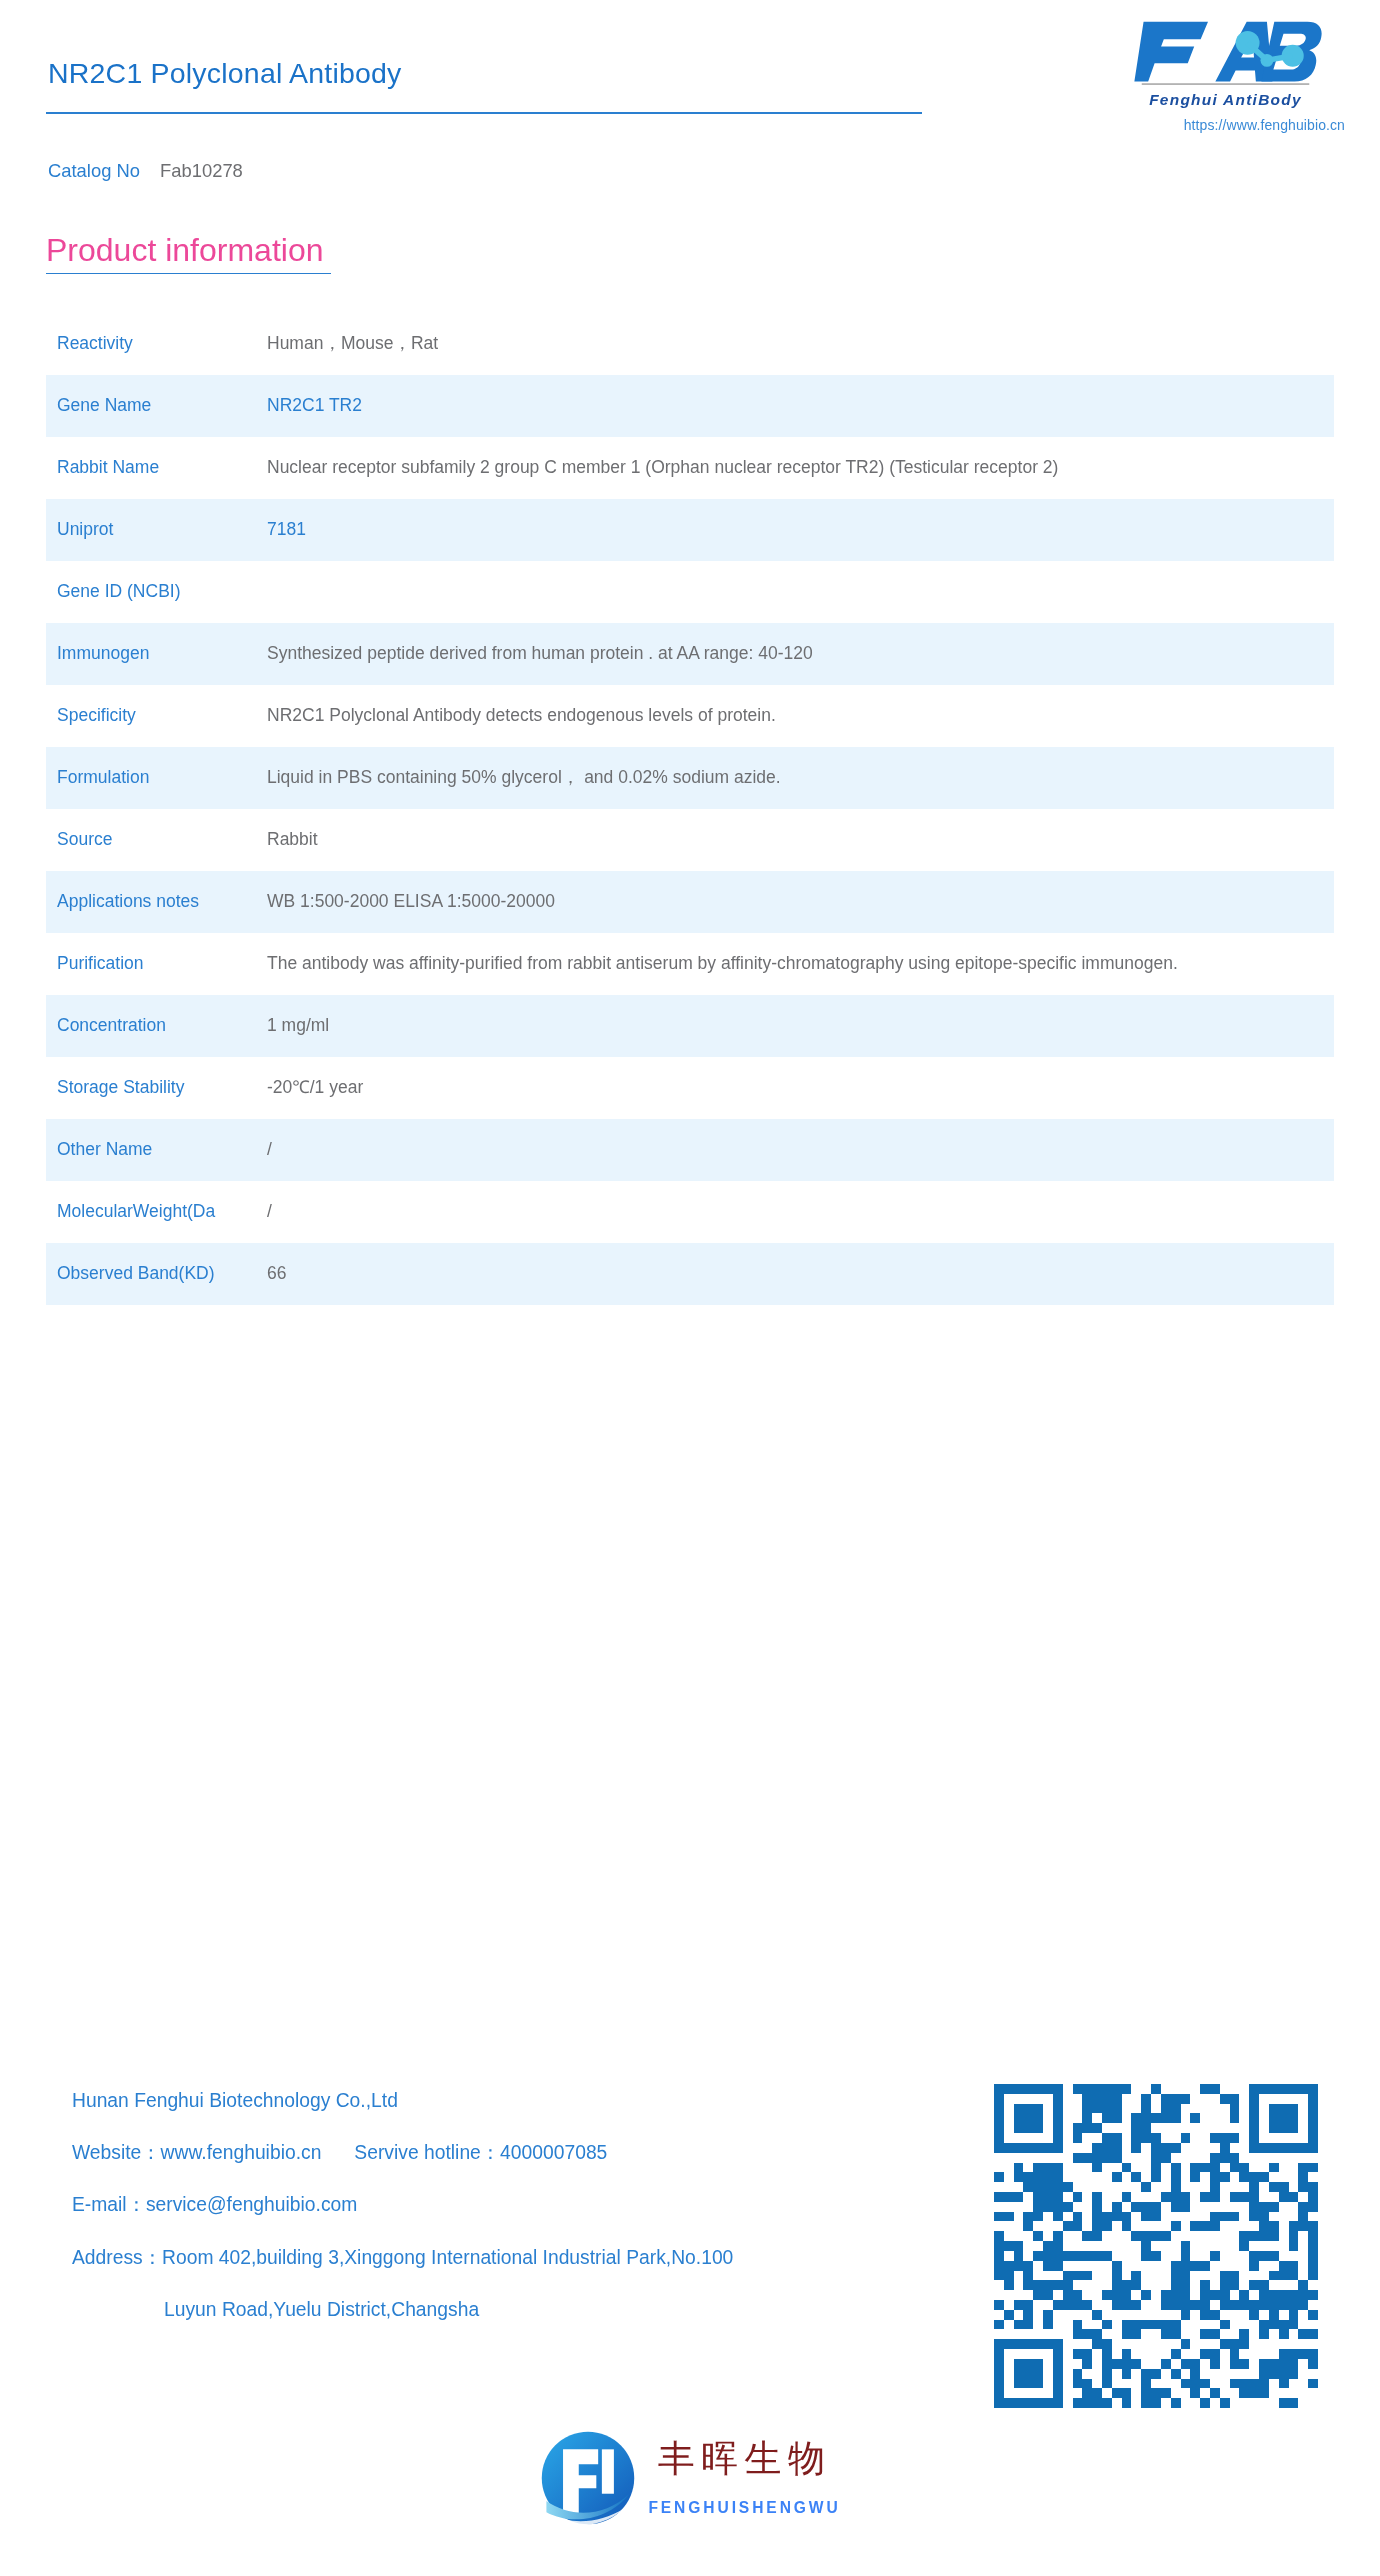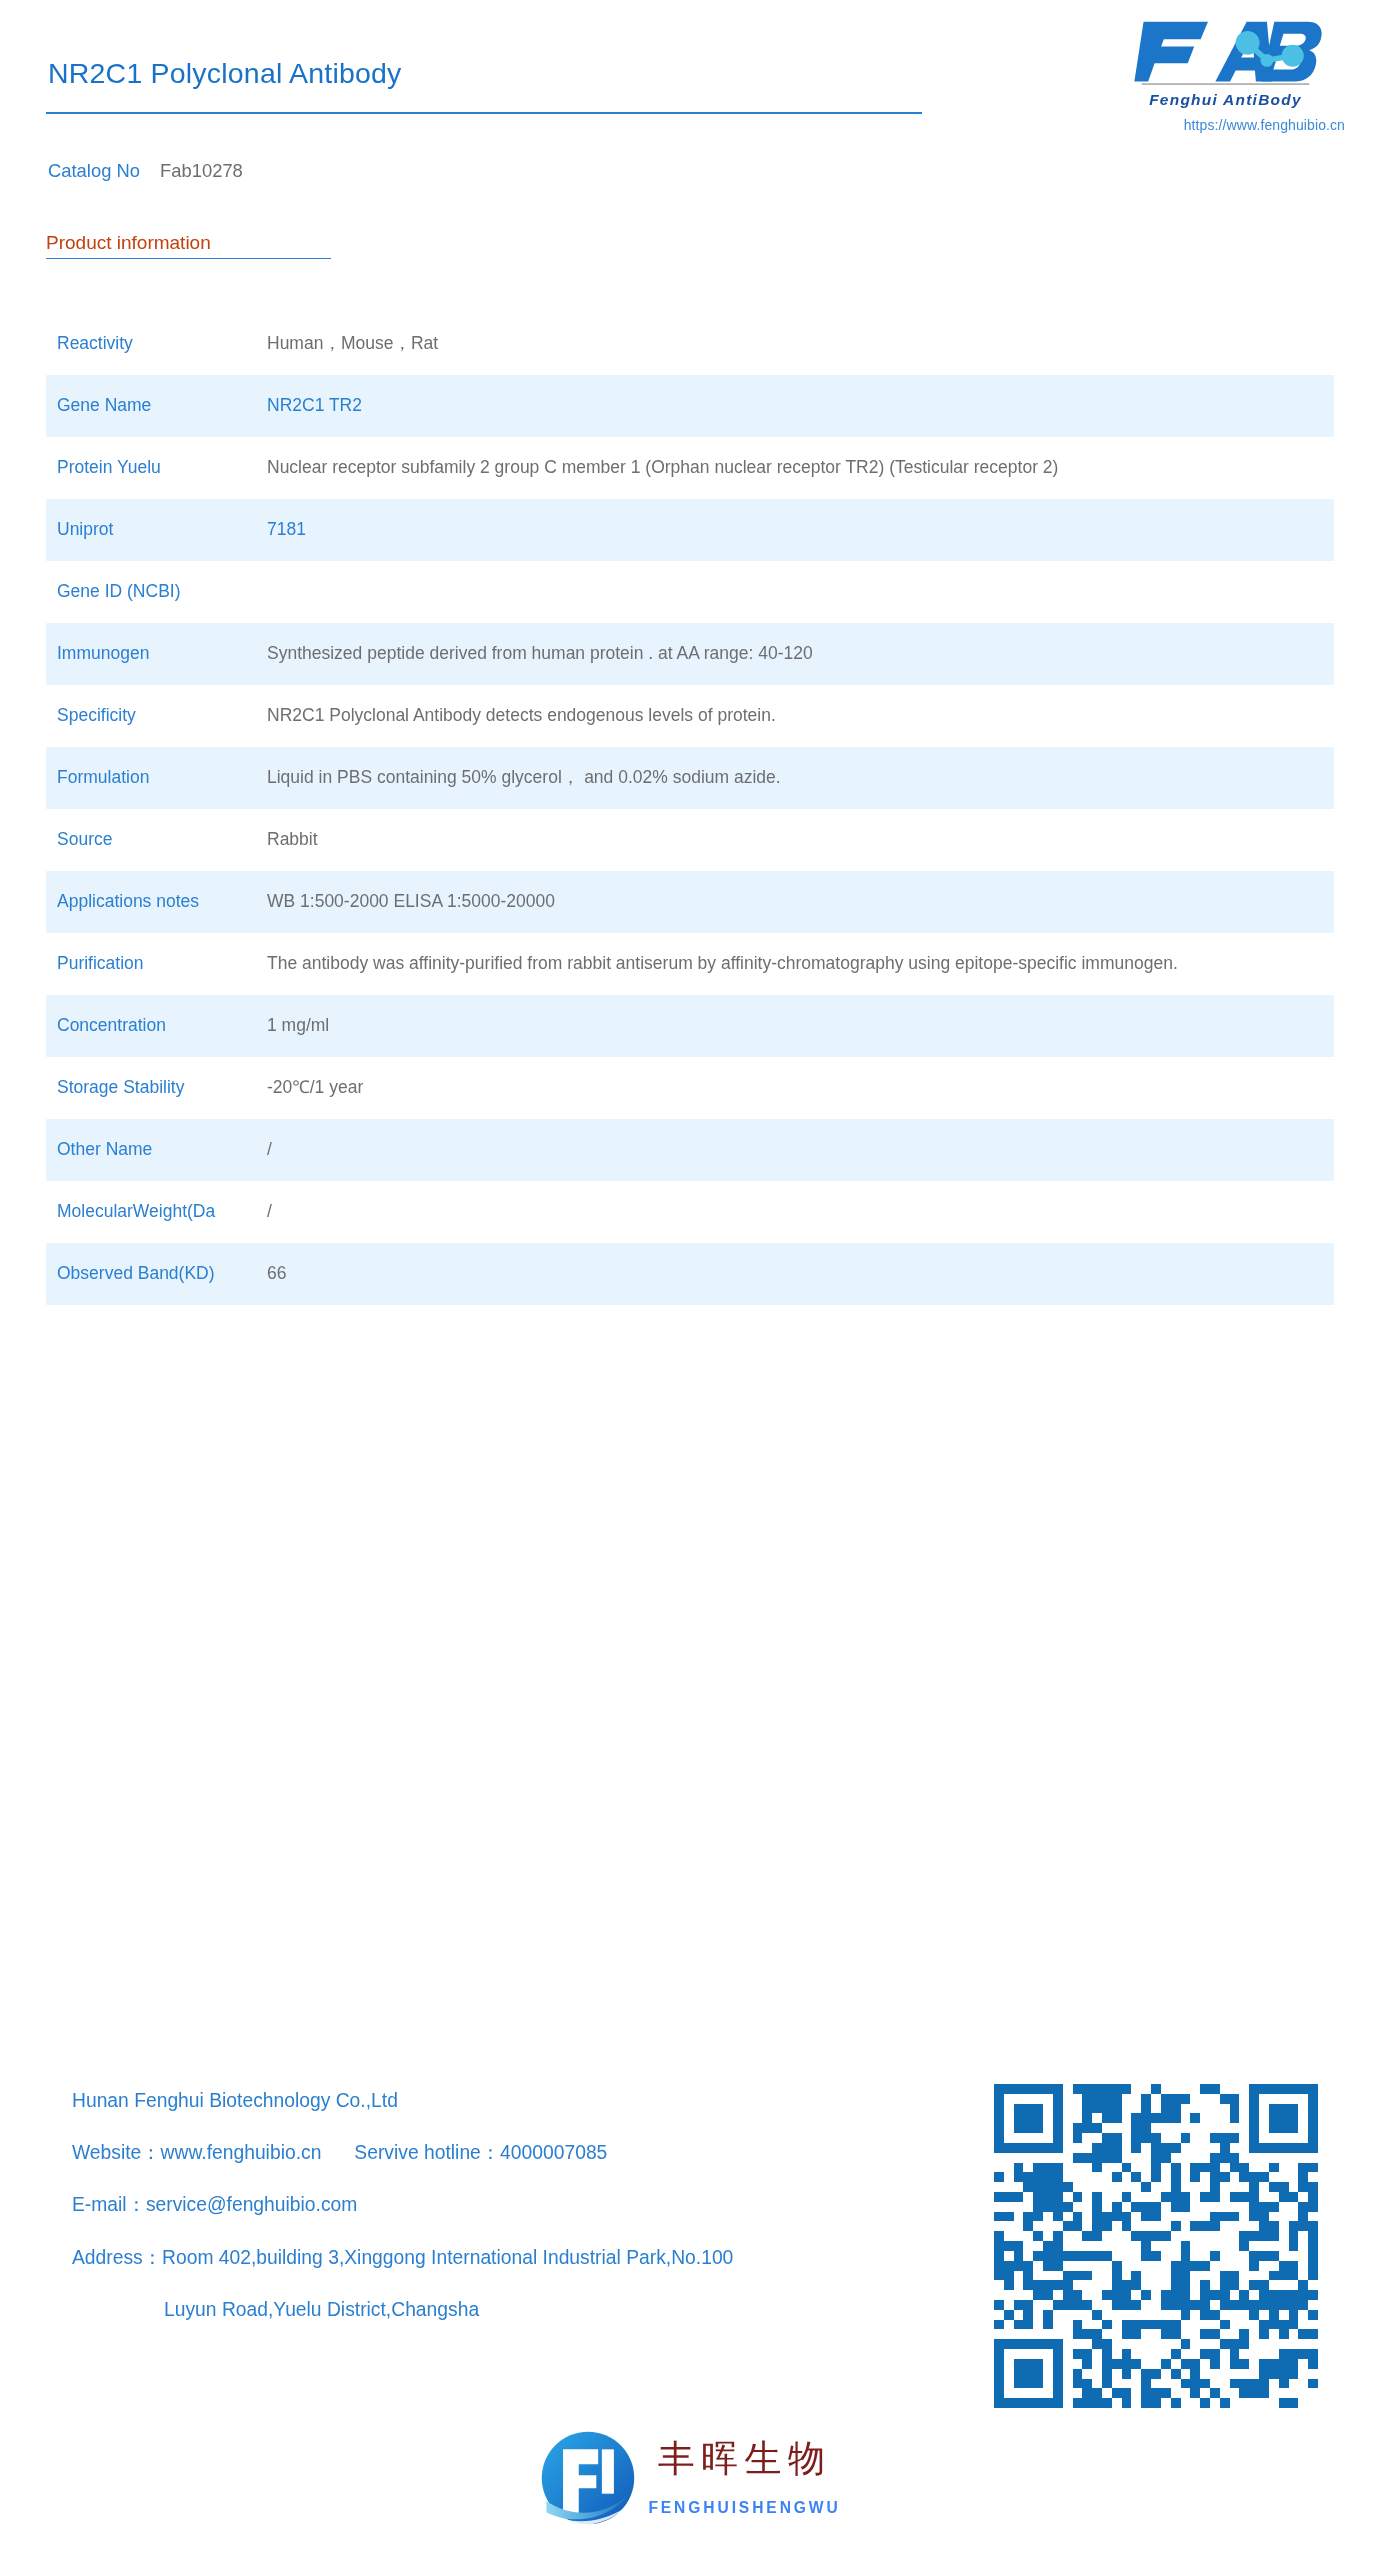--- a/index.html
+++ b/index.html
@@ -76,22 +76,22 @@
     letter-spacing: 0.1px;
   }
 
   
   .section-head {
     position: absolute;
     left: 46px;
     top: 232px;
   }
   .section-title {
-    font-size: 19px;
-    color: #c2410c;
+    font-size: 32px;
+    color: #ec4899;
     font-weight: 400;
     white-space: nowrap;
   }
   .section-rule {
     margin-top: 3.7px;
     width: 285px;
     height: 1.8px;
     background: #2a7fd0;
   }
 
@@ -247,21 +247,21 @@
 <div class="info-table" id="info-table">
     <div class="info-row" style="min-height: 62px;">
       <div class="cell-label">Reactivity</div>
       <div class="cell-value">Human，Mouse，Rat</div>
     </div>
     <div class="info-row striped" style="min-height: 62px;">
       <div class="cell-label">Gene Name</div>
       <div class="cell-value accent">NR2C1 TR2</div>
     </div>
     <div class="info-row" style="min-height: 62px;">
-      <div class="cell-label">Protein Yuelu</div>
+      <div class="cell-label">Rabbit Name</div>
       <div class="cell-value">Nuclear receptor subfamily 2 group C member 1 (Orphan nuclear receptor TR2) (Testicular receptor 2)</div>
     </div>
     <div class="info-row striped" style="min-height: 62px;">
       <div class="cell-label">Uniprot</div>
       <div class="cell-value accent">7181</div>
     </div>
     <div class="info-row" style="min-height: 62px;">
       <div class="cell-label">Gene ID (NCBI)</div>
     </div>
     <div class="info-row striped" style="min-height: 62px;">

